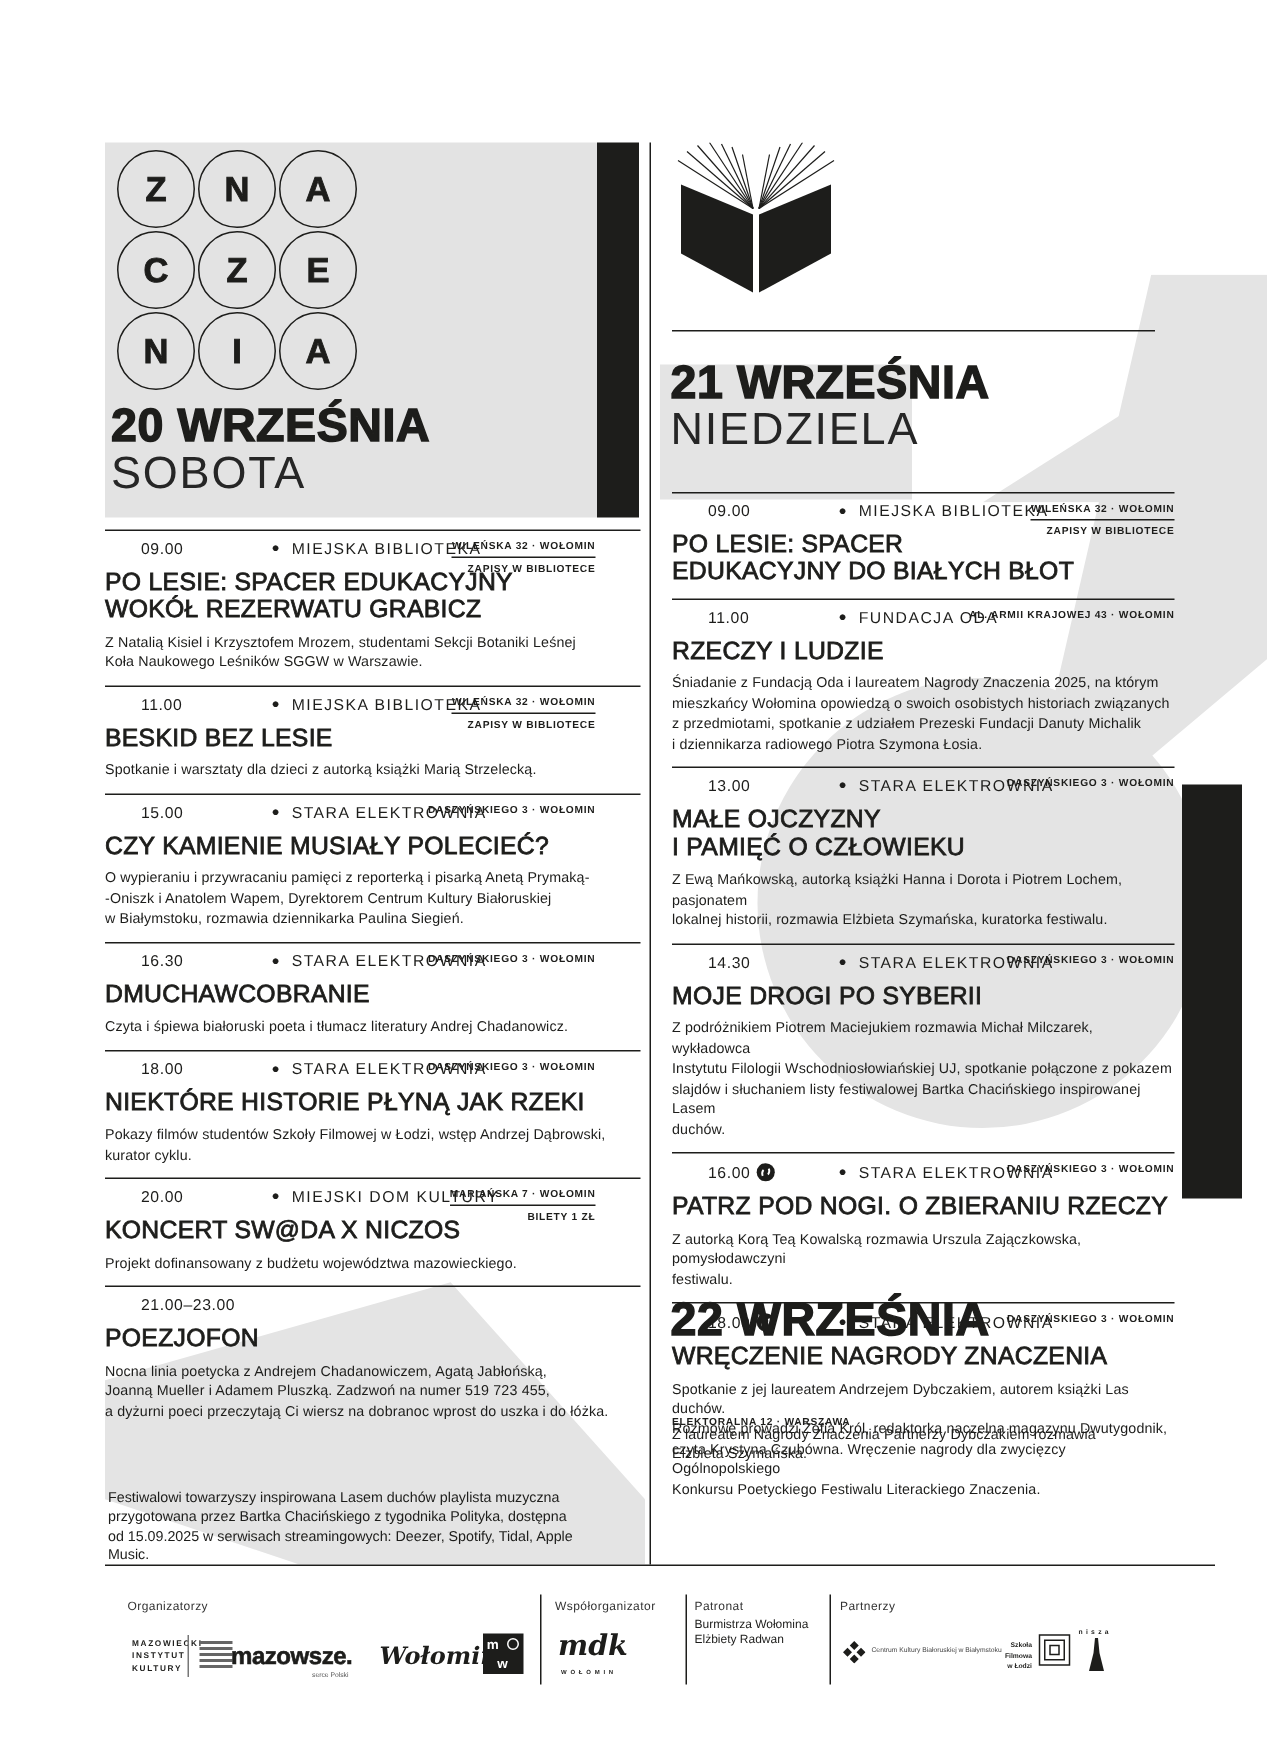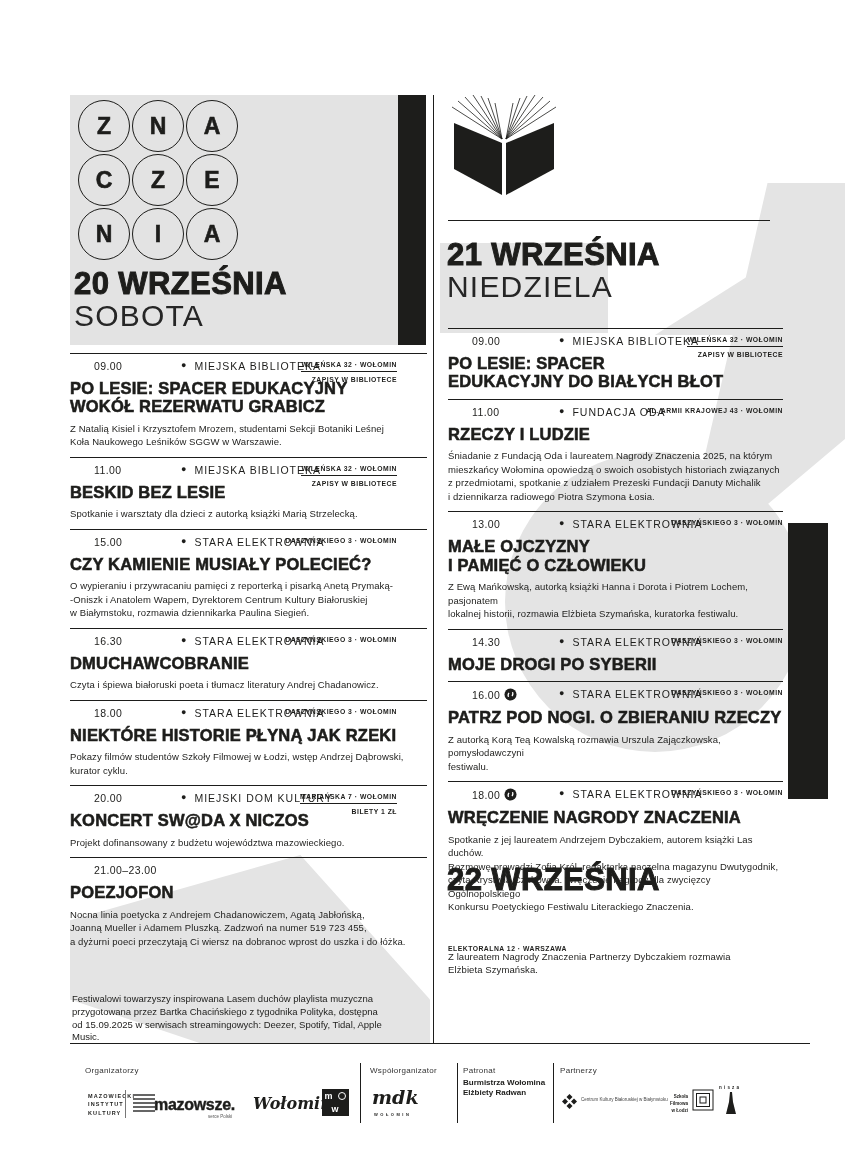--- a/index.html
+++ b/index.html
@@ -32,31 +32,31 @@
   .dh-right2{left:447px;top:864px;}
   
   .vdivider{position:absolute;left:433px;top:95px;width:1px;height:948px;background:#1d1d1b;}
   .bottomrule{position:absolute;left:70px;top:1043px;width:740px;height:1px;background:#1d1d1b;}
   
   .events{position:absolute;}
   .ev-left{left:70px;top:353px;width:357px;}
   .ev-right{left:448px;top:328px;width:335px;}
   .event{position:relative;border-top:1px solid #1d1d1b;padding:6px 0 8px;}
   .event.norule{border-top:none;}
-  .ev-head{display:flex;align-items:flex-start;font-size:10.5px;letter-spacing:.4px;padding-left:24px;}
+  .ev-head{display:flex;align-items:flex-end;font-size:10.5px;letter-spacing:.4px;padding-left:24px;}
   .ev-time{width:87px;flex:none;display:flex;align-items:center;gap:4px;}
   .ev-venue{flex:1;letter-spacing:1px;display:flex;gap:7px;}
   .ev-venue::before{content:"●";font-size:9px;line-height:1.3;}
   .ev-venue .vtext{white-space:pre-line;}
   .ev-addr{position:absolute;top:7px;text-align:right;font-size:6.8px;font-weight:700;letter-spacing:.5px;}
   .ev-left .ev-addr{right:30px;}
   .ev-right .ev-addr{right:0;}
   .ev-addr .addr.ul{display:inline-block;border-bottom:1px solid #1d1d1b;padding-bottom:3px;}
   .ev-note{margin-top:4px;font-size:6.8px;font-weight:700;letter-spacing:.5px;}
-  .ev-title{margin-top:7px;font-size:16.5px;font-weight:700;-webkit-text-stroke:.55px #1d1d1b;
+  .ev-title{margin-top:7px;font-size:16.5px;font-weight:400;-webkit-text-stroke:.55px #1d1d1b;
     letter-spacing:.2px;line-height:1.12;white-space:pre-line;}
   .ev-desc{margin-top:6px;font-size:9.5px;line-height:1.42;white-space:pre-line;letter-spacing:.1px;}
   .sign-icon{width:13px;height:13px;flex:none;}
   
   .booklogo{position:absolute;left:448px;top:95px;}
   .logorule{position:absolute;left:448px;top:220px;width:322px;height:1px;background:#1d1d1b;}
   .d2event{position:absolute;left:448px;top:938px;width:335px;}
   
   .bottomnote{position:absolute;left:72px;top:993px;width:345px;font-size:9.5px;font-weight:400;
     line-height:1.35;white-space:pre-line;}
@@ -73,21 +73,21 @@
   .mazowsze-sub{position:absolute;left:208px;top:1114px;font-size:4.5px;color:#555;}
   .wolomin{position:absolute;left:253px;top:1094px;font-family:"DejaVu Serif",serif;font-style:italic;
     font-size:16px;font-weight:700;}
   .mow{position:absolute;left:322px;top:1089px;width:27px;height:27px;background:#1d1d1b;color:#fff;
     display:grid;grid-template-columns:13px 13px;align-items:center;justify-items:center;
     font-size:9px;font-weight:700;}
   .mow .o{width:8px;height:8px;border:1.5px solid #fff;border-radius:50%;box-sizing:border-box;}
   .mdk{position:absolute;left:372px;top:1086px;font-family:"DejaVu Serif",serif;font-style:italic;
     font-size:19px;font-weight:700;}
   .mdk-sub{position:absolute;left:374px;top:1112px;font-size:4px;letter-spacing:2.5px;font-weight:700;}
-  .patronat-name{position:absolute;left:463px;top:1078px;font-size:8px;font-weight:700;line-height:1.3;
+  .patronat-name{position:absolute;left:463px;top:1078px;font-size:8px;font-weight:400;line-height:1.3;
     white-space:pre-line;}
   .ckb-icon{position:absolute;left:562px;top:1094px;}
   .ckb-text{position:absolute;left:581px;top:1097px;width:92px;font-size:4.5px;color:#444;line-height:1.5;}
   .szkola{position:absolute;left:662px;top:1094px;font-size:4.5px;font-weight:700;text-align:right;
     width:26px;line-height:1.5;white-space:pre-line;}
   .spiral{position:absolute;left:692px;top:1089px;}
   .nisza-word{position:absolute;left:719px;top:1085px;font-size:4.5px;letter-spacing:2.2px;font-weight:700;}
   .obelisk{position:absolute;left:724px;top:1092px;}
 </style>
 </head>
@@ -313,20 +313,24 @@
       <div class="ev-head">
         <span class="ev-time">14.30</span>
         <span class="ev-venue">
             <span class="vtext">STARA ELEKTROWNIA</span>
           </span>
       </div>
       <div class="ev-addr">
         <span class="addr">DASZYŃSKIEGO 3 · WOŁOMIN</span>
       </div>
       <div class="ev-title">MOJE DROGI PO SYBERII</div>
+      <div class="ev-desc">Z podróżnikiem Piotrem Maciejukiem rozmawia Michał Milczarek, wykładowca
+Instytutu Filologii Wschodniosłowiańskiej UJ, spotkanie połączone z pokazem
+slajdów i słuchaniem listy festiwalowej Bartka Chacińskiego inspirowanej Lasem
+duchów.</div>
     </div>
 
     <div class="event">
       <div class="ev-head">
         <span class="ev-time">
           <span>16.00</span>
           <svg class="sign-icon" viewBox="0 0 14 14">
             <circle cx="7" cy="7" r="6.5" fill="#1d1d1b"></circle>
             <path fill="#fff" d="M4.2 9.8 C3.3 8.2 3.8 5.8 5 4.9 L5.9 6 C5.1 6.9 5 8.2 5.5 9.3 Z"></path>
             <path fill="#fff" d="M9.8 4.2 C10.7 5.8 10.2 8.2 9 9.1 L8.1 8 C8.9 7.1 9 5.8 8.5 4.7 Z"></path>

